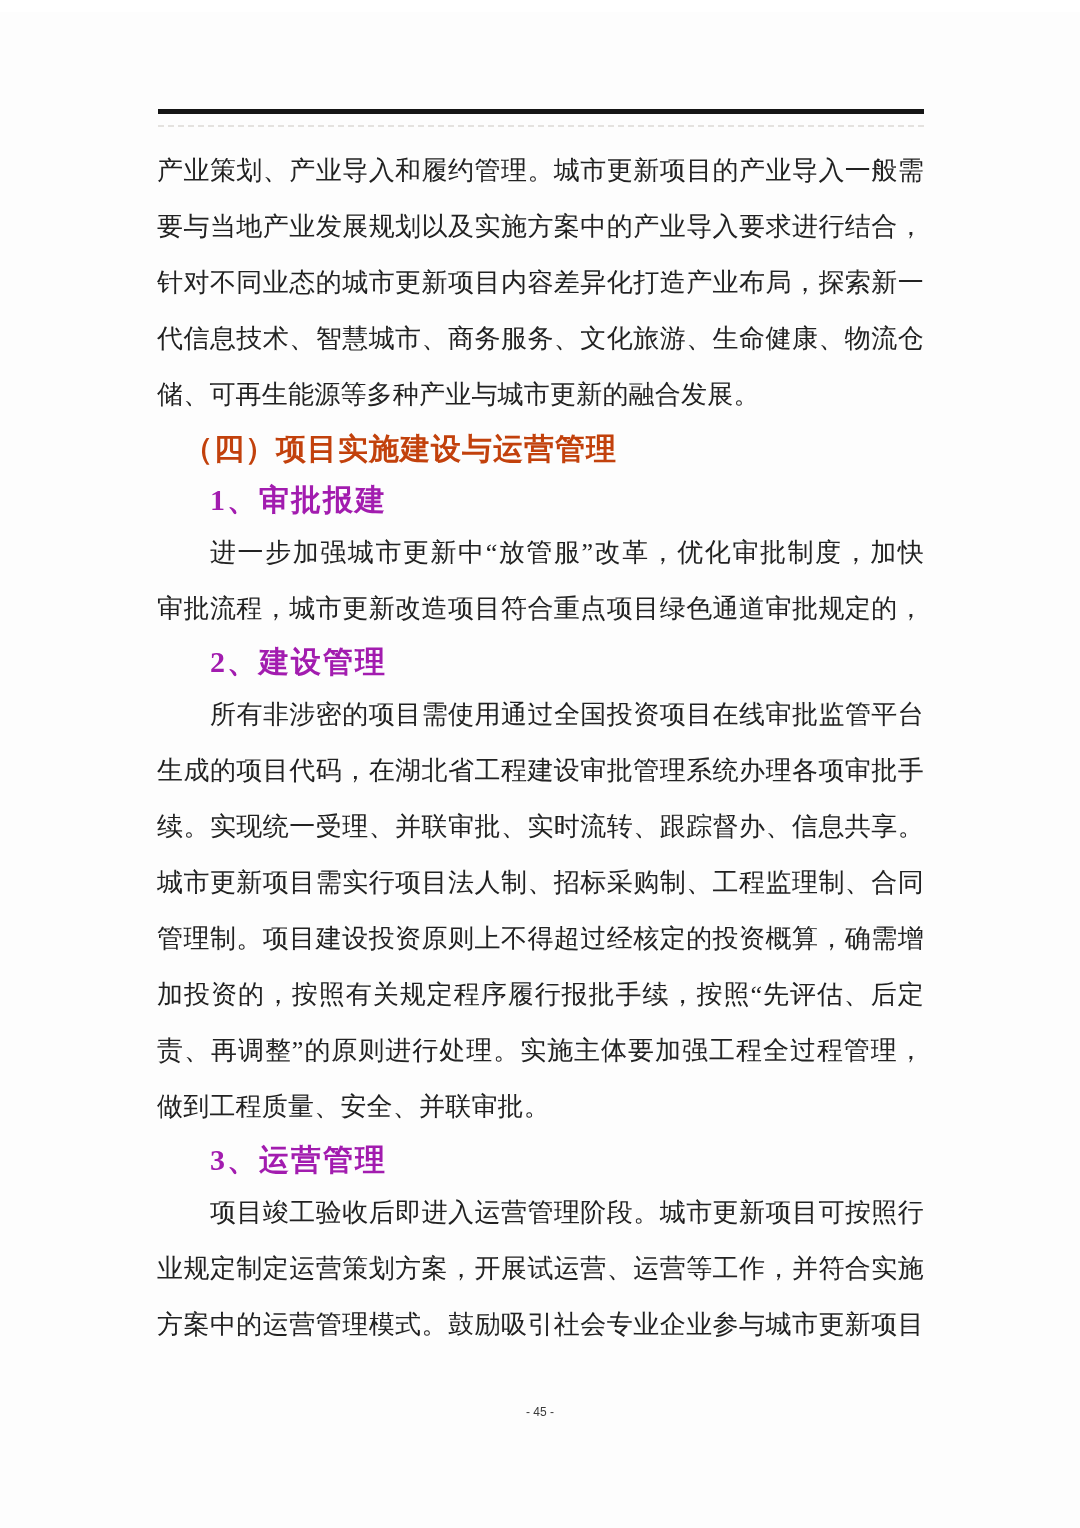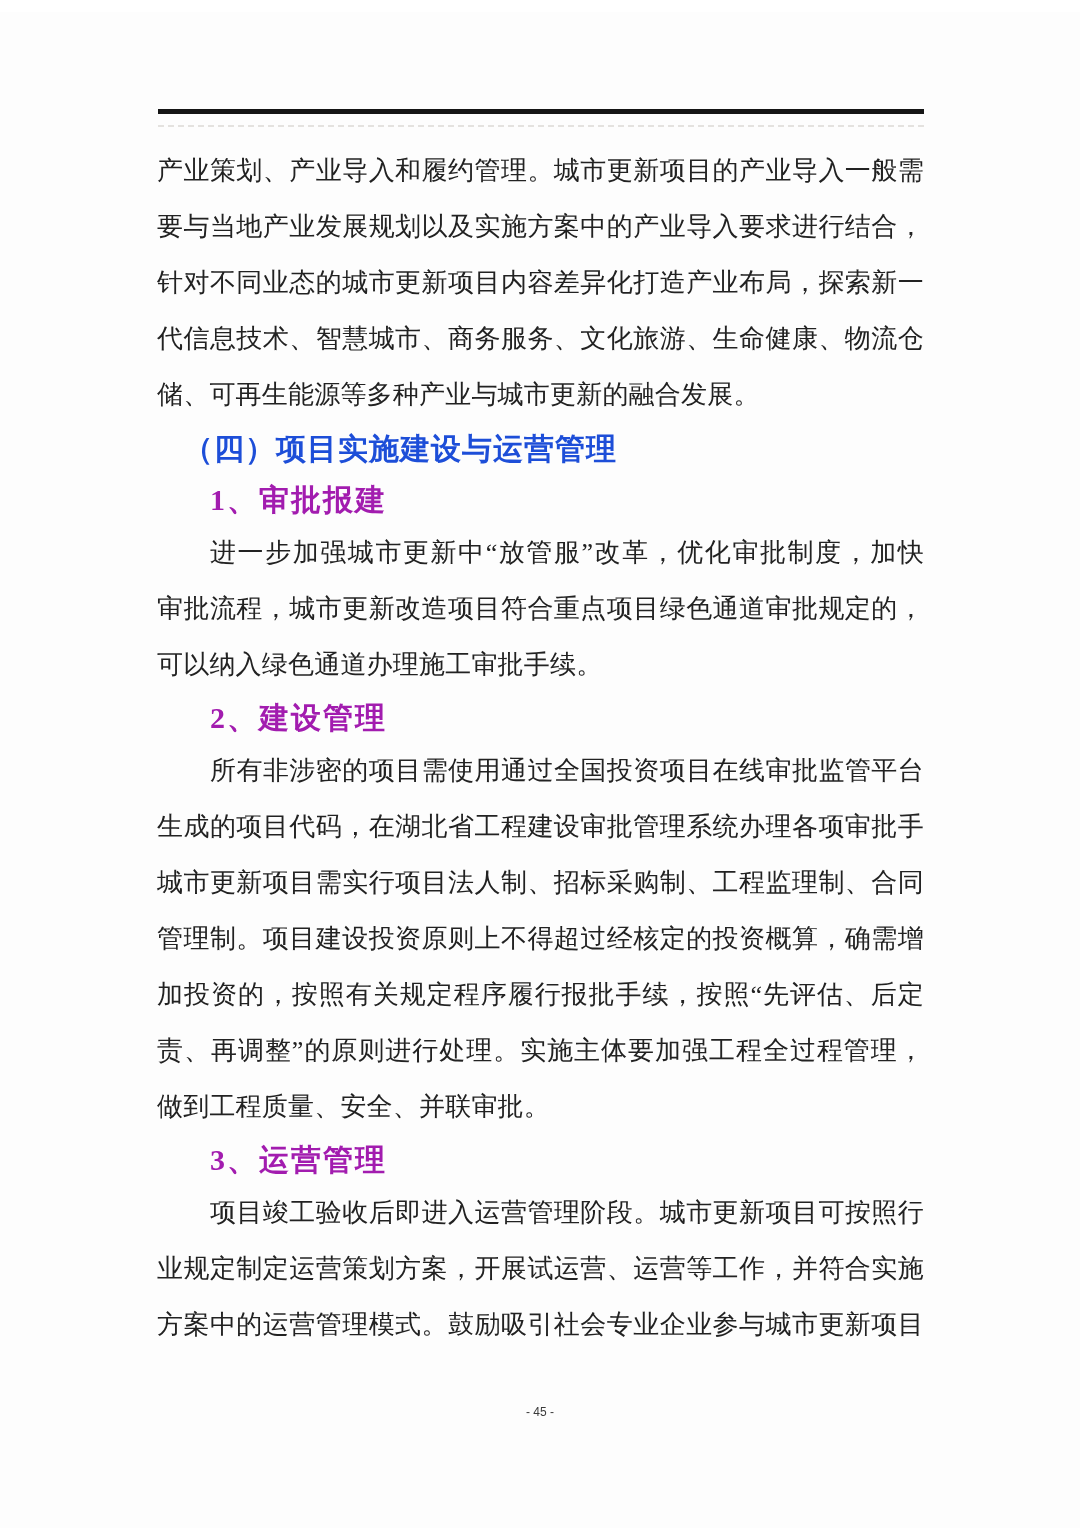--- a/index.html
+++ b/index.html
@@ -56,21 +56,21 @@
   .line.indent {
     text-indent: 53px;
   }
   .h-section {
     font-size: 30px;
     font-weight: bold;
     line-height: 52px;
     height: 52px;
     padding-left: 26px;
     letter-spacing: 1px;
-    color: #1d4ed8;
+    color: #c2410c;
   }
   .h-sub {
     font-size: 30px;
     font-weight: bold;
     line-height: 50px;
     height: 50px;
     padding-left: 53px;
     letter-spacing: 2px;
     color: #a21caf;
   }
@@ -96,24 +96,24 @@
   <div class="doc-body">
       <div class="line">产业策划、产业导入和履约管理。城市更新项目的产业导入一般需</div>
       <div class="line">要与当地产业发展规划以及实施方案中的产业导入要求进行结合，</div>
       <div class="line">针对不同业态的城市更新项目内容差异化打造产业布局，探索新一</div>
       <div class="line">代信息技术、智慧城市、商务服务、文化旅游、生命健康、物流仓</div>
       <div class="line short">储、可再生能源等多种产业与城市更新的融合发展。</div>
       <div class="h-section">（四）项目实施建设与运营管理</div>
       <div class="h-sub">1、审批报建</div>
       <div class="line indent">进一步加强城市更新中“放管服”改革，优化审批制度，加快</div>
       <div class="line">审批流程，城市更新改造项目符合重点项目绿色通道审批规定的，</div>
-      <div class="line short">可以纳入绿色通道办理施工审批手续。</div>
       <div class="h-sub">2、建设管理</div>
       <div class="line indent">所有非涉密的项目需使用通过全国投资项目在线审批监管平台</div>
       <div class="line">生成的项目代码，在湖北省工程建设审批管理系统办理各项审批手</div>
+      <div class="line">续。实现统一受理、并联审批、实时流转、跟踪督办、信息共享。</div>
       <div class="line">城市更新项目需实行项目法人制、招标采购制、工程监理制、合同</div>
       <div class="line">管理制。项目建设投资原则上不得超过经核定的投资概算，确需增</div>
       <div class="line">加投资的，按照有关规定程序履行报批手续，按照“先评估、后定</div>
       <div class="line">责、再调整”的原则进行处理。实施主体要加强工程全过程管理，</div>
       <div class="line short">做到工程质量、安全、并联审批。</div>
       <div class="h-sub">3、运营管理</div>
       <div class="line indent">项目竣工验收后即进入运营管理阶段。城市更新项目可按照行</div>
       <div class="line">业规定制定运营策划方案，开展试运营、运营等工作，并符合实施</div>
       <div class="line">方案中的运营管理模式。鼓励吸引社会专业企业参与城市更新项目</div>
     </div>

